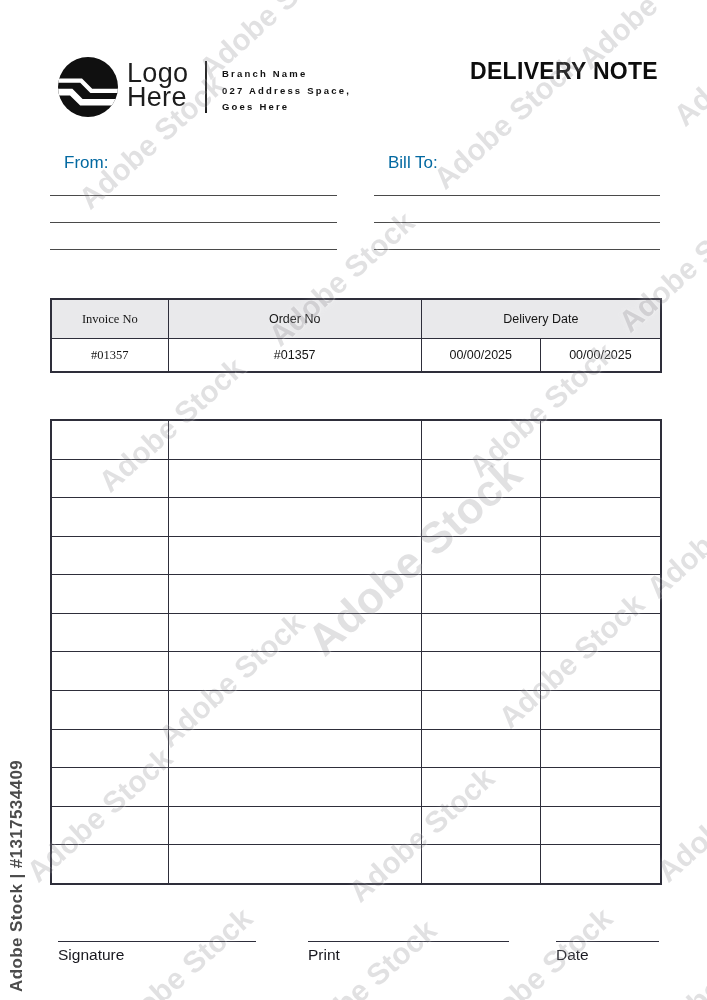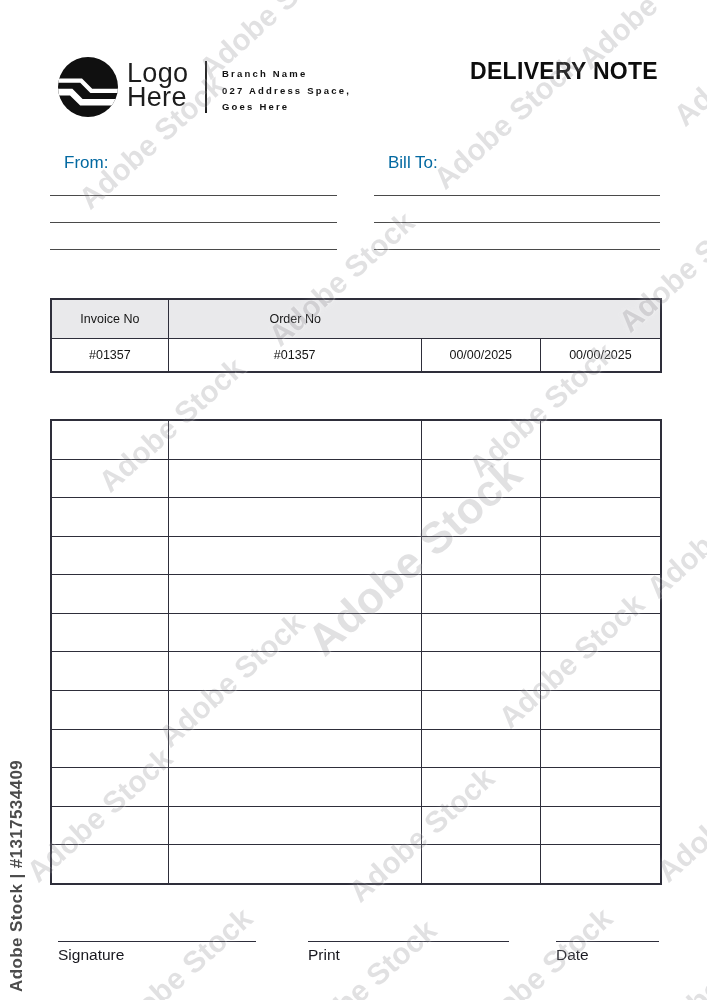--- a/index.html
+++ b/index.html
@@ -30,21 +30,21 @@
 
   
   .ftable{position:absolute;left:50px;width:612px;border:2px solid var(--border);background:#fff;display:flex;flex-direction:column;}
   #order-table{top:298px;height:75px;}
   #items-table{top:419px;height:466px;}
   .frow{display:flex;border-bottom:1.5px solid var(--border);}
   .frow:last-child{border-bottom:none;}
   .frow.hdr{background:var(--header-bg);}
   .fcell{display:flex;align-items:center;justify-content:center;border-right:1.5px solid var(--border);font-size:12.5px;color:#151515;text-align:center;}
   .fcell:last-child{border-right:none;}
-  .c0{width:19.2%;} .c1{width:41.6%;} .c2{width:19.6%;} .c3{flex:1;}
+  .c0{width:19.2%;font-family:Liberation Serif, serif;} .c1{width:41.6%;} .c2{width:19.6%;} .c3{flex:1;}
   #order-table .hdr{height:39px;}
   #order-table .val{flex:1;font-size:12px;}
   #items-table .hdr{height:36px;flex:0 0 36px;}
   #items-table .item-row{flex:1;}
 
   
   .sign-line{position:absolute;top:941px;height:0;border-top:1.7px solid #2d2d3a;}
   .sign-label{position:absolute;top:946px;font-size:15.5px;color:#18181f;}
 
   
@@ -97,20 +97,21 @@
   <div class="blank-line l-left" style="top:222px"></div>
   <div class="blank-line l-left" style="top:249px"></div>
   <div class="blank-line l-right" style="top:195px"></div>
   <div class="blank-line l-right" style="top:222px"></div>
   <div class="blank-line l-right" style="top:249px"></div>
 
   <div id="order-table" class="ftable">
       <div class="frow hdr">
         <div class="fcell c0">Invoice No</div>
         <div class="fcell c1">Order No</div>
+        <div class="fcell c3">Delivery Date</div>
       </div>
       <div class="frow val">
         <div class="fcell c0">#01357</div>
         <div class="fcell c1">#01357</div>
         <div class="fcell c2">00/00/2025</div>
         <div class="fcell c3">00/00/2025</div>
       </div>
     </div>
 
   <div id="items-table" class="ftable">

